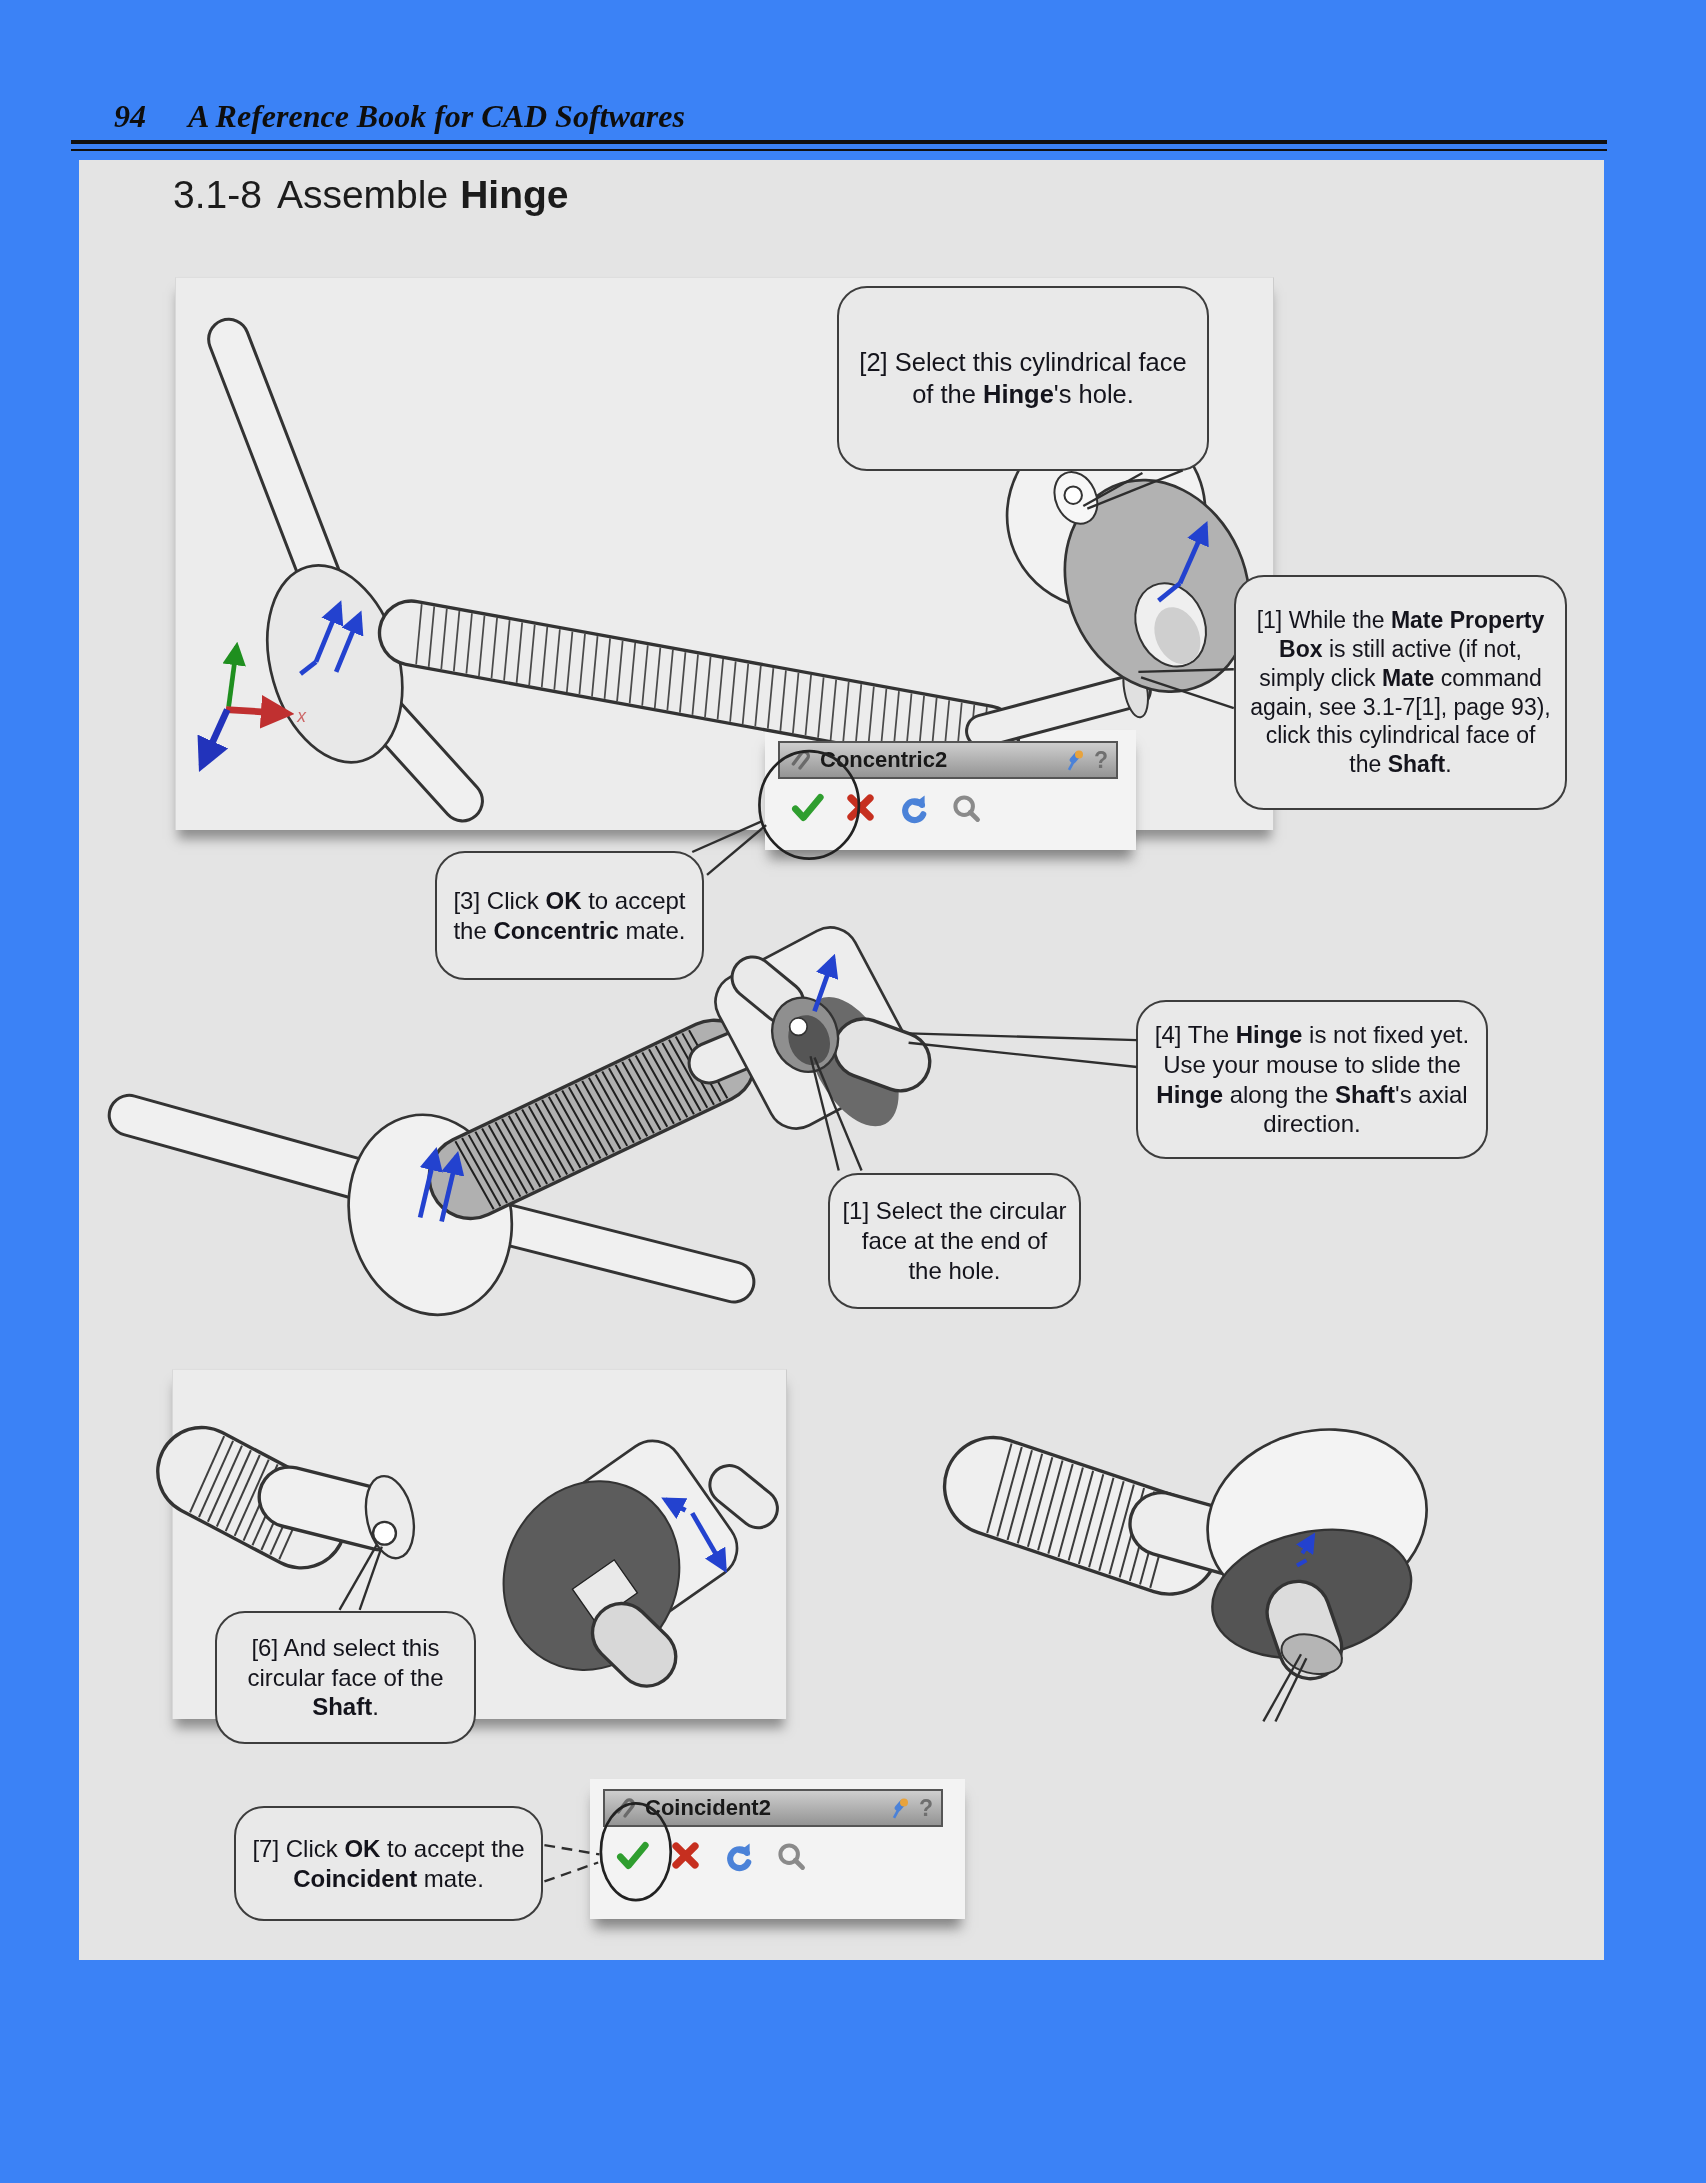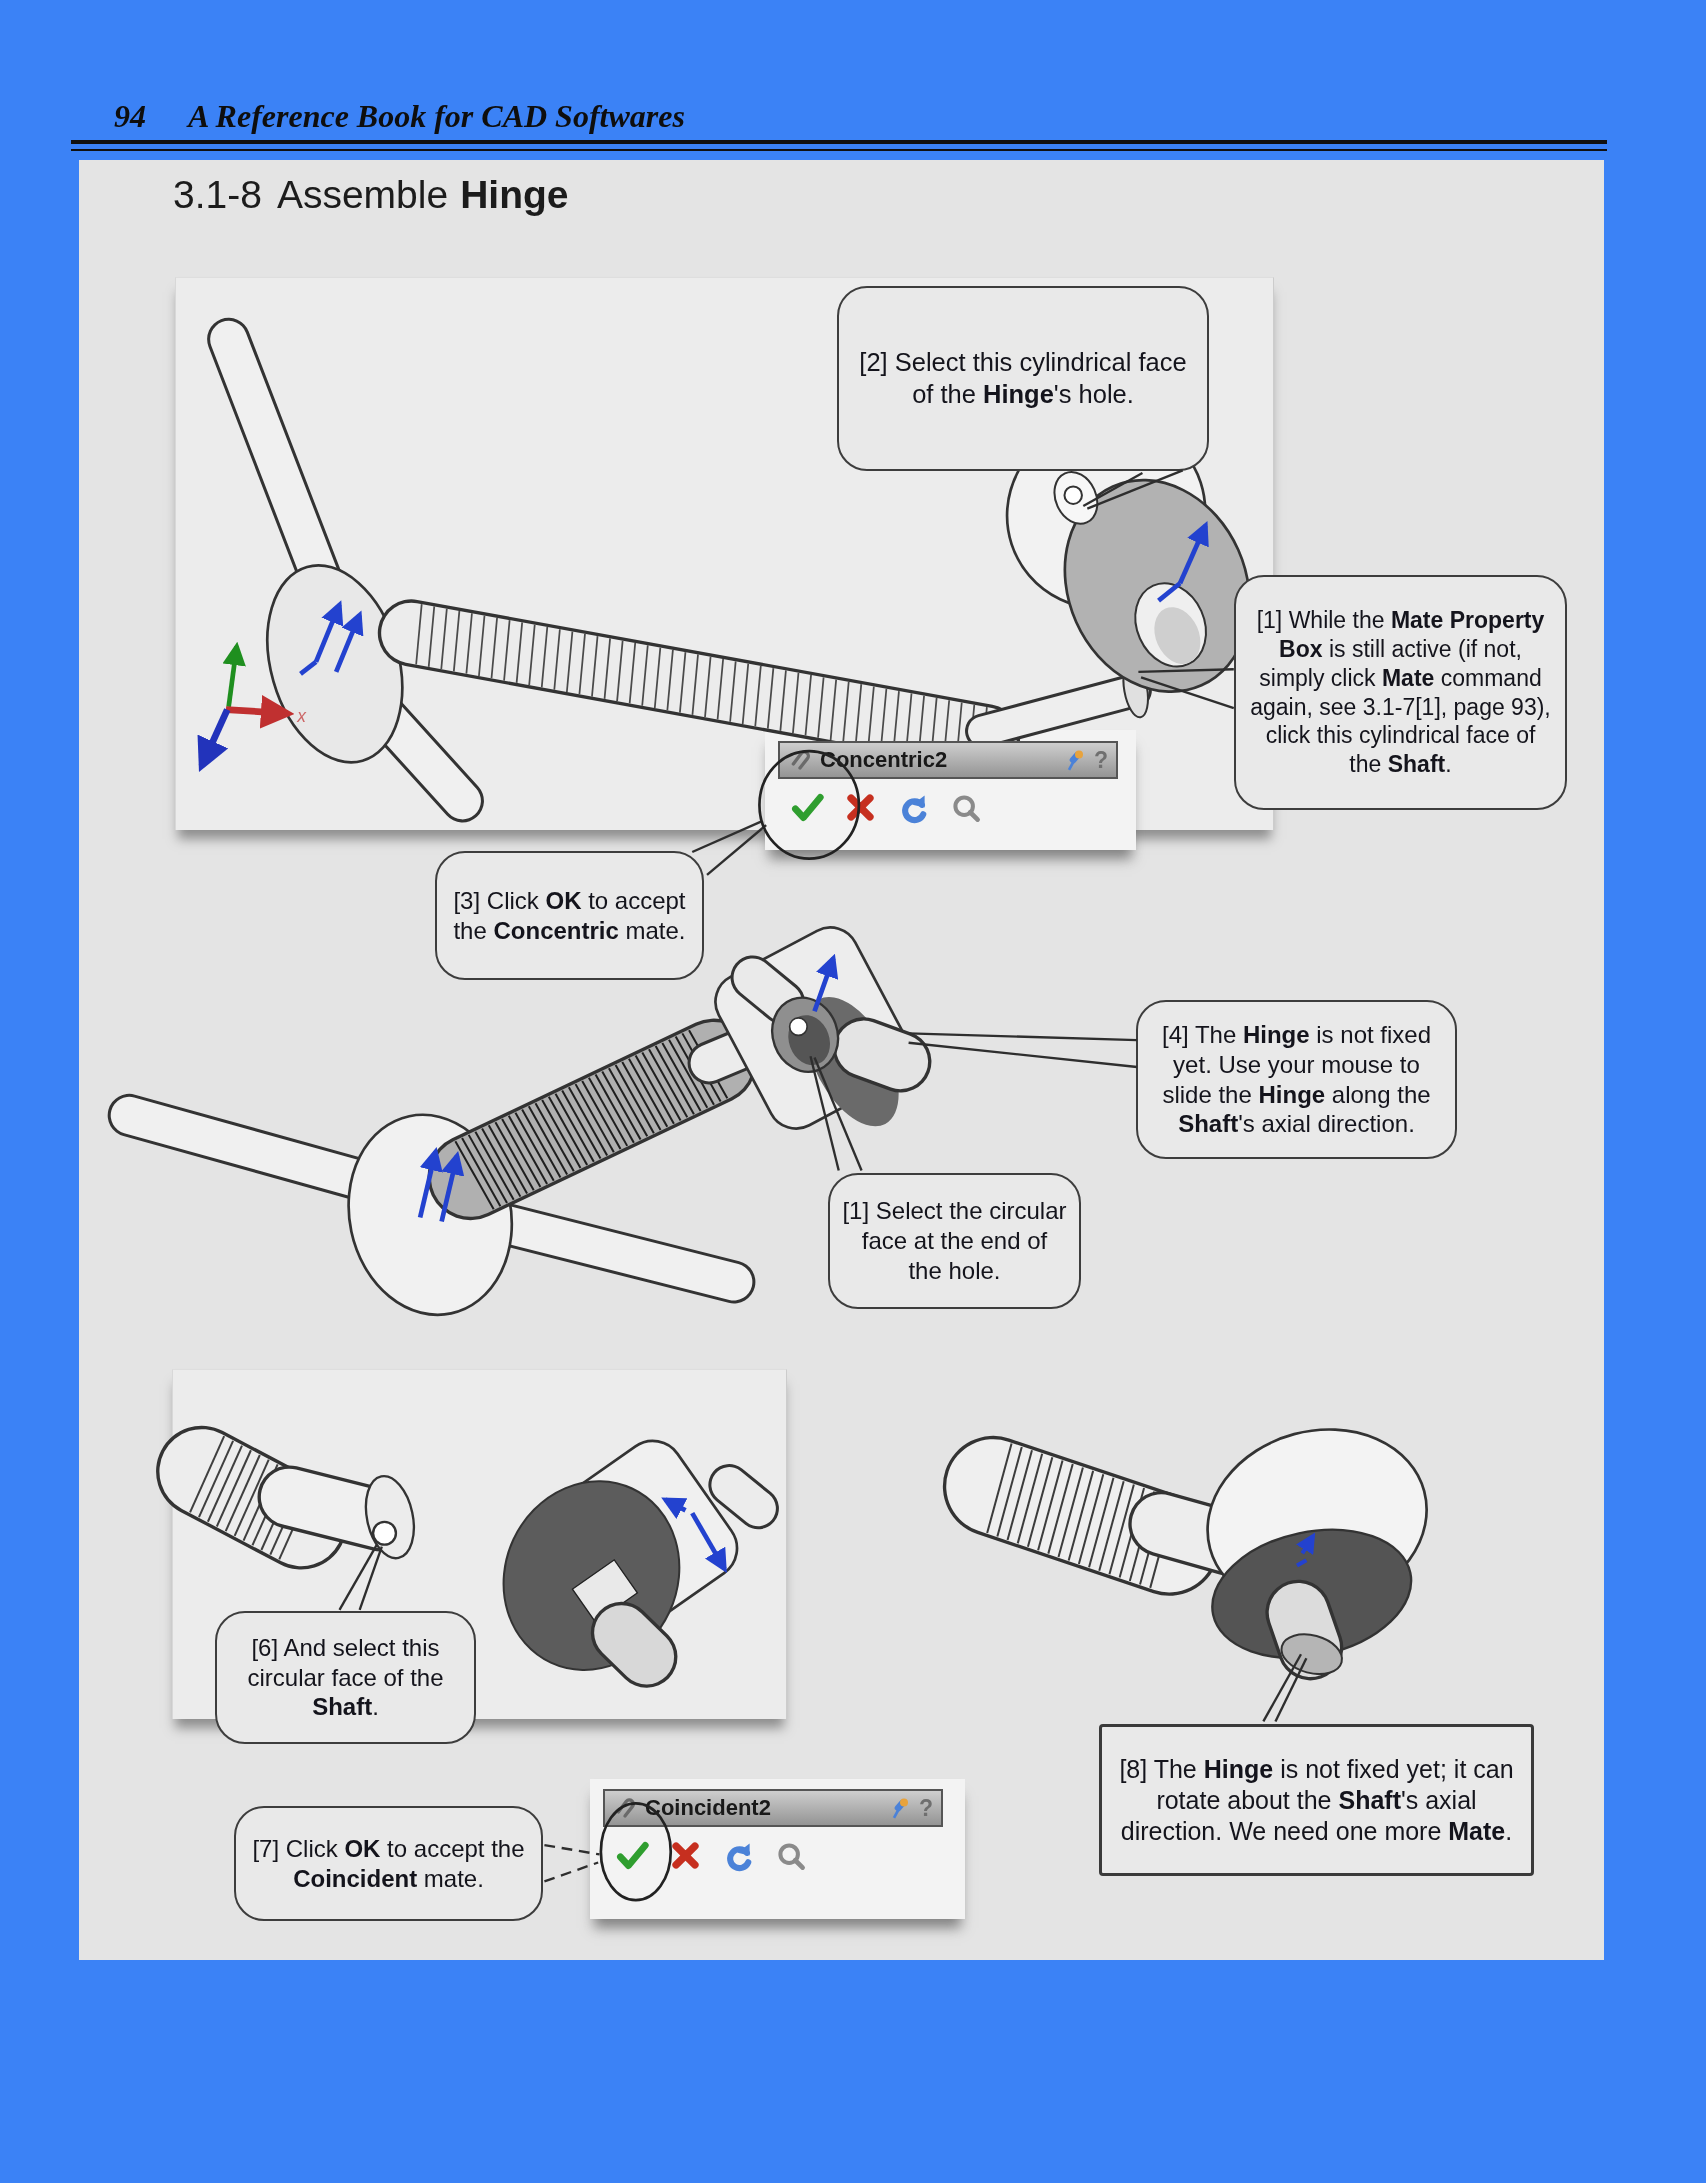--- a/index.html
+++ b/index.html
@@ -381,34 +381,31 @@
 
   <div class="callout" id="c2" style="left:837px;top:286px;width:372px;height:185px;">
       <p><span>[2] Select this cylindrical face of the </span><b>Hinge</b><span>'s hole.</span></p>
     </div>
   <div class="callout" id="c1" style="left:1234px;top:575px;width:333px;height:235px;">
       <p><span>[1] While the </span><b>Mate Property Box</b><span> is still active (if not, simply click </span><b>Mate</b><span> command again, see 3.1-7[1], page 93), click this cylindrical face of the </span><b>Shaft</b><span>.</span></p>
     </div>
   <div class="callout" id="c3" style="left:435px;top:851px;width:269px;height:129px;">
       <p><span>[3] Click </span><b>OK</b><span> to accept the </span><b>Concentric</b><span> mate.</span></p>
     </div>
-  <div class="callout" id="c4" style="left:1136px;top:1000px;width:321px;height:159px;">
+  <div class="callout" id="c4" style="left:1136px;top:1000px;width:352px;height:159px;">
       <p><span>[4] The </span><b>Hinge</b><span> is not fixed yet. Use your mouse to slide the </span><b>Hinge</b><span> along the </span><b>Shaft</b><span>'s axial direction.</span></p>
     </div>
   <div class="callout" id="c5" style="left:828px;top:1173px;width:253px;height:136px;">
       <p><span>[1] Select the circular face at the end of the hole.</span></p>
     </div>
   <div class="callout" id="c6" style="left:215px;top:1611px;width:261px;height:133px;">
       <p><span>[6] And select this circular face of the </span><b>Shaft</b><span>.</span></p>
     </div>
   <div class="callout" id="c7" style="left:234px;top:1806px;width:309px;height:115px;">
       <p><span>[7] Click </span><b>OK</b><span> to accept the </span><b>Coincident</b><span> mate.</span></p>
-    </div>
-  <div class="callout square" id="c8" style="left:1099px;top:1724px;width:435px;height:152px;">
-      <p><span>[8] The </span><b>Hinge</b><span> is not fixed yet; it can rotate about the </span><b>Shaft</b><span>'s axial direction. We need one more </span><b>Mate</b><span>.</span></p>
     </div>
 
   <svg class="layer" id="overlay" viewBox="0 0 2540 3249">
     <g stroke="#2e2e2e" stroke-width="3.5" fill="none">
 
       <line x1="1700" y1="704" x2="1612" y2="753"></line>
         <line x1="1760" y1="700" x2="1618" y2="757"></line>
 
       <line x1="1836" y1="996" x2="1694" y2="1000"></line>
         <line x1="1836" y1="1054" x2="1698" y2="1008"></line>

